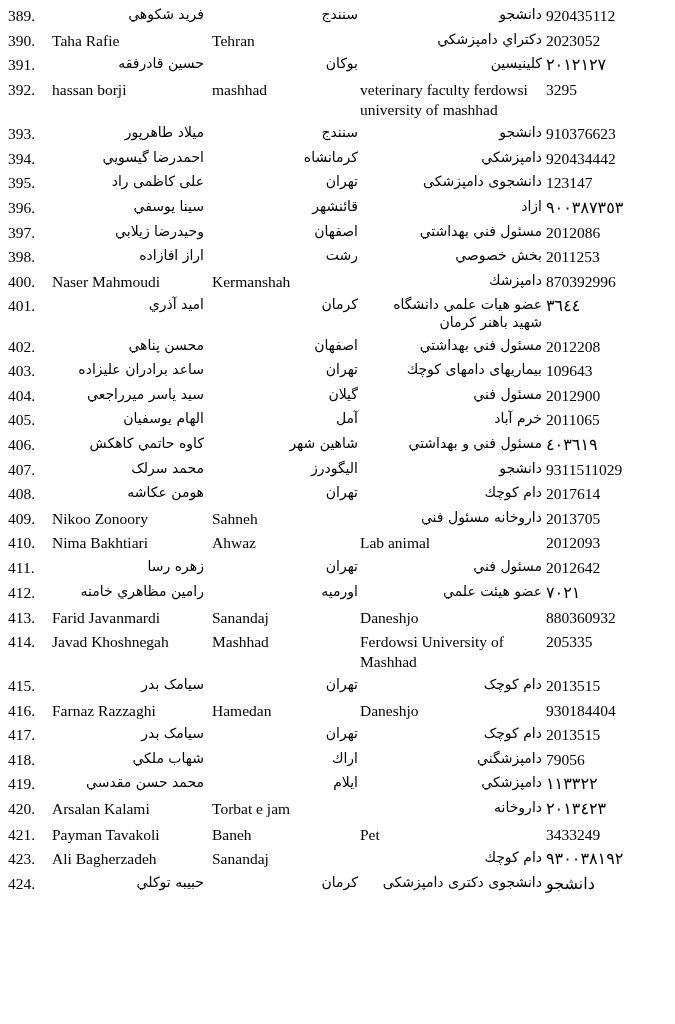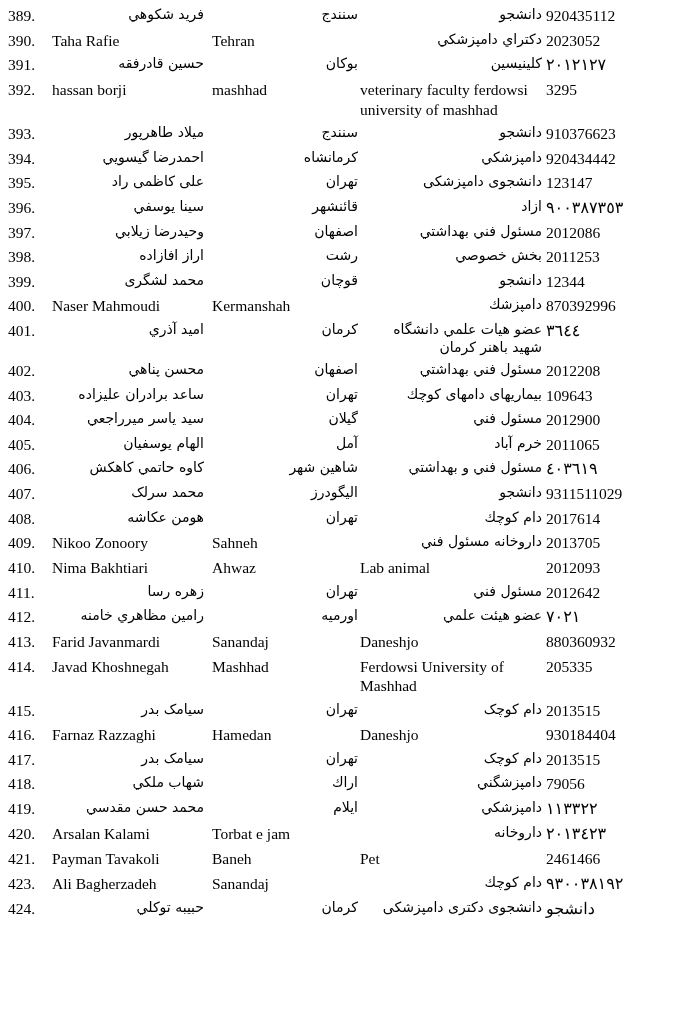--- a/index.html
+++ b/index.html
@@ -206,31 +206,20 @@
           <td class="name rtl">اراز افازاده</td>
           <td class="city rtl">
             <span class="rtlwrap">رشت</span>
           </td>
           <td class="role rtl">
             <span class="rtlwrap">بخش خصوصي</span>
           </td>
           <td class="code">2011253</td>
         </tr>
         <tr>
-          <td class="num">399.</td>
-          <td class="name rtl">محمد لشگری</td>
-          <td class="city rtl">
-            <span class="rtlwrap">قوچان</span>
-          </td>
-          <td class="role rtl">
-            <span class="rtlwrap">دانشجو</span>
-          </td>
-          <td class="code">12344</td>
-        </tr>
-        <tr>
           <td class="num">400.</td>
           <td class="name">Naser Mahmoudi</td>
           <td class="city">Kermanshah</td>
           <td class="role rtl">
             <span class="rtlwrap">دامپزشك</span>
           </td>
           <td class="code">870392996</td>
         </tr>
         <tr>
           <td class="num">401.</td>
@@ -430,21 +419,21 @@
           <td class="role rtl">
             <span class="rtlwrap">داروخانه</span>
           </td>
           <td class="code rtl">٢٠١٣٤٢٣</td>
         </tr>
         <tr>
           <td class="num">421.</td>
           <td class="name">Payman Tavakoli</td>
           <td class="city">Baneh</td>
           <td class="role">Pet</td>
-          <td class="code">2461466</td>
+          <td class="code">3433249</td>
         </tr>
         <tr>
           <td class="num">423.</td>
           <td class="name">Ali Bagherzadeh</td>
           <td class="city">Sanandaj</td>
           <td class="role rtl">
             <span class="rtlwrap">دام كوچك</span>
           </td>
           <td class="code rtl">٩٣٠٠٣٨١٩٢</td>
         </tr>

